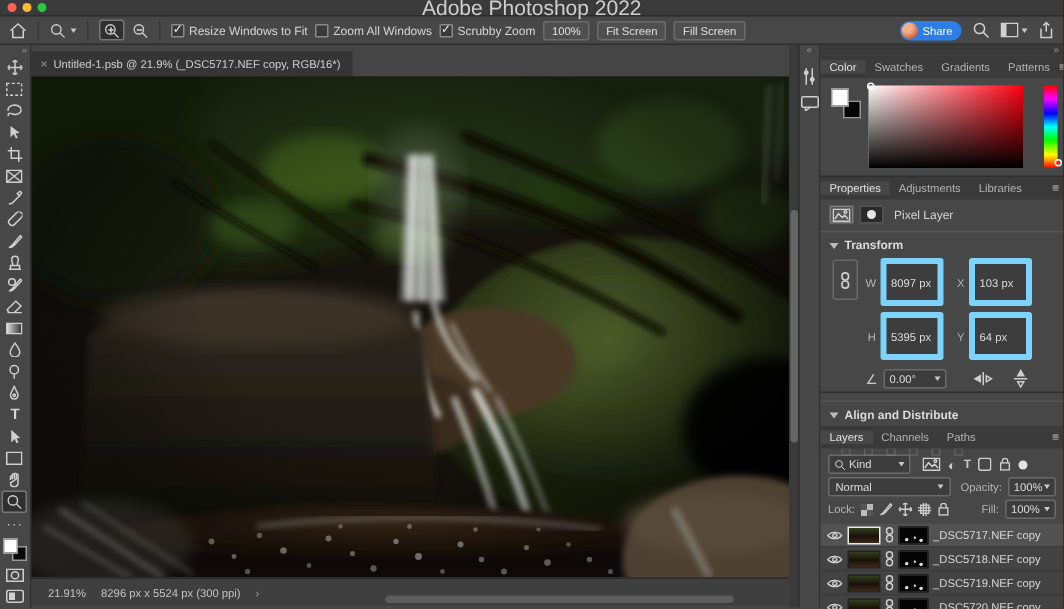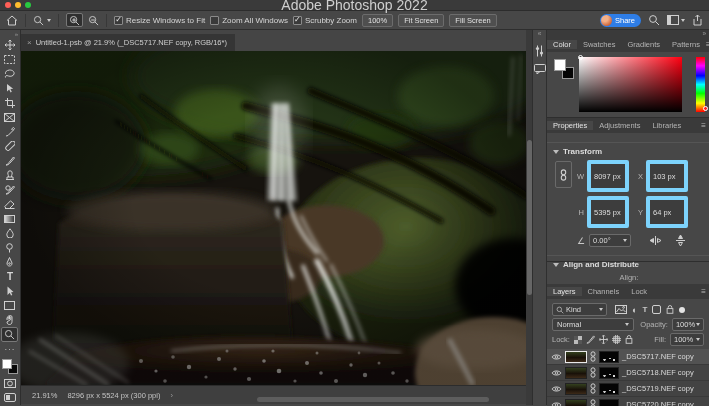--- a/index.html
+++ b/index.html
@@ -652,20 +652,31 @@
       </div>
 
       <div>
         <div class="panel-tabs">
           <div class="ptab active">Properties</div>
           <div class="ptab">Adjustments</div>
           <div class="ptab">Libraries</div>
           <div class="pmenu">≡</div>
         </div>
         <div class="props-body">
+          <div class="ptype">
+            <div class="ptype-icon">
+                <svg class="ic" width="12" height="9">
+                  <use href="#sym-mountain"></use>
+                </svg>
+              </div>
+            <div class="ptype-icon mask">
+                <div class="maskdot"></div>
+              </div>
+            <span style="margin-left:3px">Pixel Layer</span>
+          </div>
           <div class="pdivider"></div>
           <div class="sect-head">
             <span class="tri-down"></span>
             <span>Transform</span>
           </div>
           <div class="tf-grid">
             <div class="chainbox">
               <svg class="ic" width="7" height="12">
                   <use href="#sym-chain"></use>
                 </svg>
@@ -714,21 +725,21 @@
               <div class="ghost"></div>
               <div class="ghost"></div>
           </div>
         </div>
       </div>
 
       <div class="layers-body">
         <div class="panel-tabs">
           <div class="ptab active">Layers</div>
           <div class="ptab">Channels</div>
-          <div class="ptab">Lock</div>
+          <div class="ptab">Paths</div>
           <div class="pmenu">≡</div>
         </div>
 
         <div class="lrow" style="margin-top:3px">
           <div class="kindbox">
             <svg class="ic" width="8" height="8">
                 <use href="#sym-magnifier"></use>
               </svg>
             <span>Kind</span>
             <span class="chev" style="margin-left:auto"></span>

